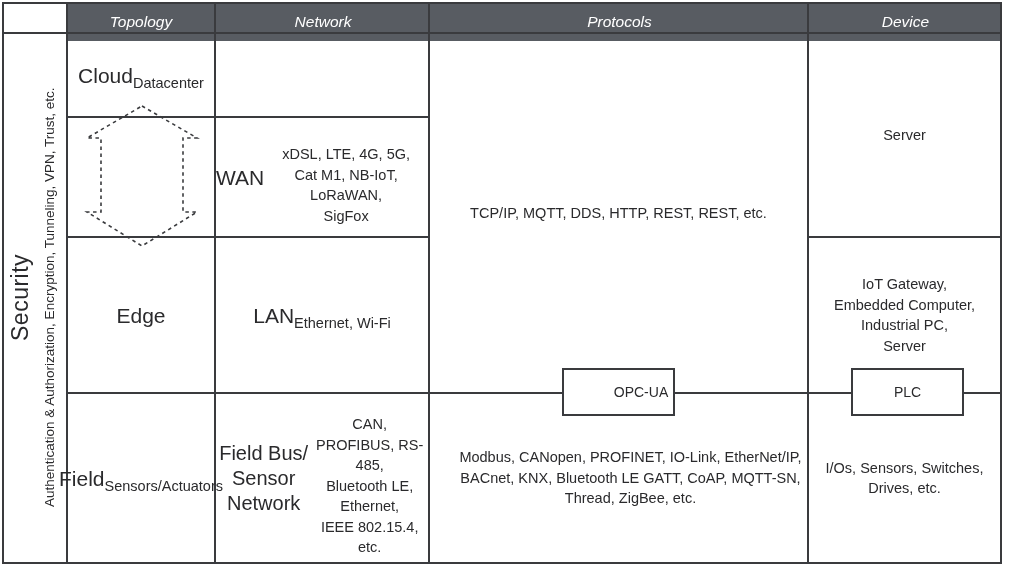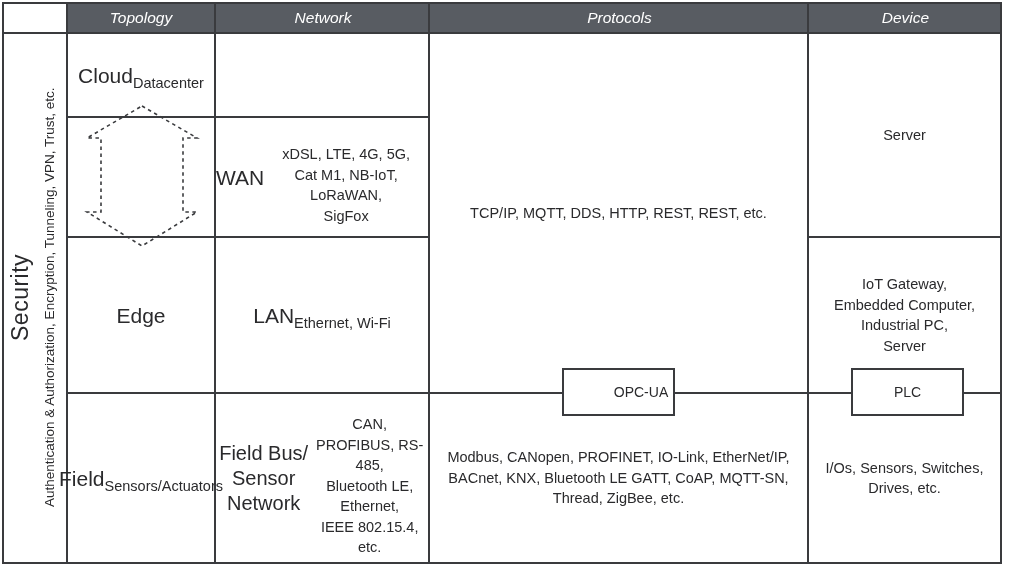--- a/index.html
+++ b/index.html
@@ -7,21 +7,21 @@
     position: relative;
     width: 1010px;
     height: 569px;
     background: #ffffff;
     font-family: "Liberation Sans", sans-serif;
     color: #2a2a2c;
     overflow: hidden;
   }
   .line { position: absolute; background: #3a3b3e; }
   .hdr {
-    position: absolute; top: 2px; height: 32px;
+    position: absolute; top: 2px; height: 39px;
     background: #585c62; color: #ffffff;
     font-style: italic; font-size: 15.5px;
     display: flex; align-items: center; justify-content: center;
   }
   .corner { position: absolute; left: 4px; top: 4px; width: 62px; height: 28px; background: #ffffff; }
   .cell {
     position: absolute;
     display: flex; flex-direction: row;
     align-items: center; justify-content: center;
     text-align: center;
@@ -108,21 +108,21 @@
     <div class="t1b">Field Bus/
 Sensor Network</div>
     <div class="t2">CAN, PROFIBUS, RS-485,
 Bluetooth LE, Ethernet,
 IEEE 802.15.4, etc.</div>
   </div>
 
   <div class="cell" style="left:430px; top:34px; width:377px; height:358px;">
     <div class="body-text">TCP/IP, MQTT, DDS, HTTP, REST, REST, etc.</div>
   </div>
-  <div class="cell" style="left:430px; top:394px; width:377px; height:168px;">
+  <div class="cell" style="left:430px; top:394px; width:377px; height:168px;padding-left:12px;">
     <div class="body-text">Modbus, CANopen, PROFINET, IO-Link, EtherNet/IP,
 BACnet, KNX, Bluetooth LE GATT, CoAP, MQTT-SN,
 Thread, ZigBee, etc.</div>
   </div>
 
   <div class="cell" style="left:809px; top:34px; width:191px; height:202px;">
     <div class="body-text">Server</div>
   </div>
   <div class="cell" style="left:809px; top:238px; width:191px; height:154px;">
     <div class="body-text">IoT Gateway,

